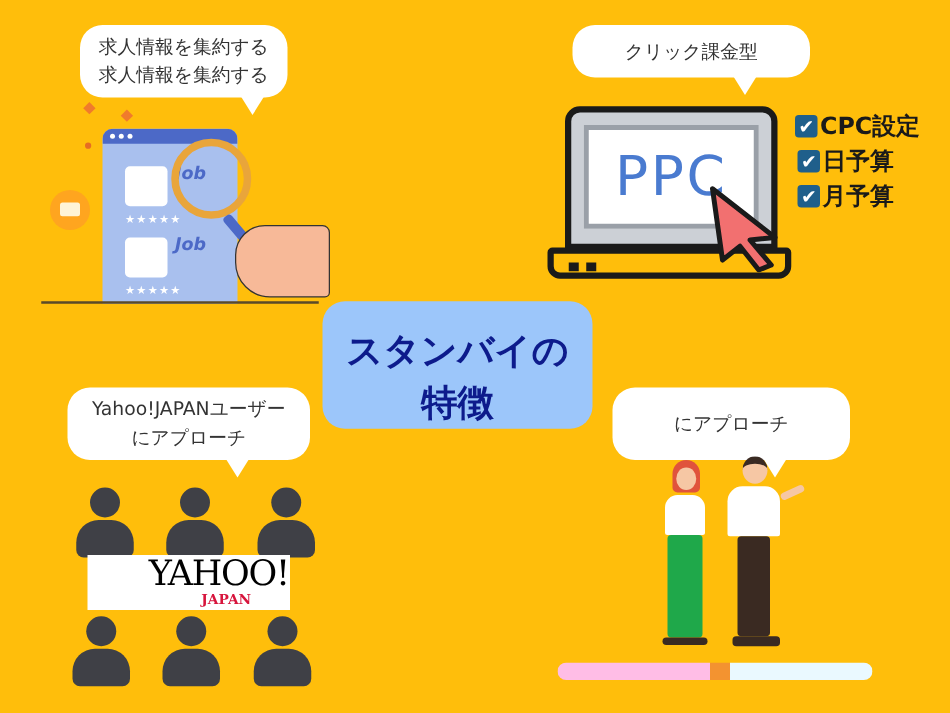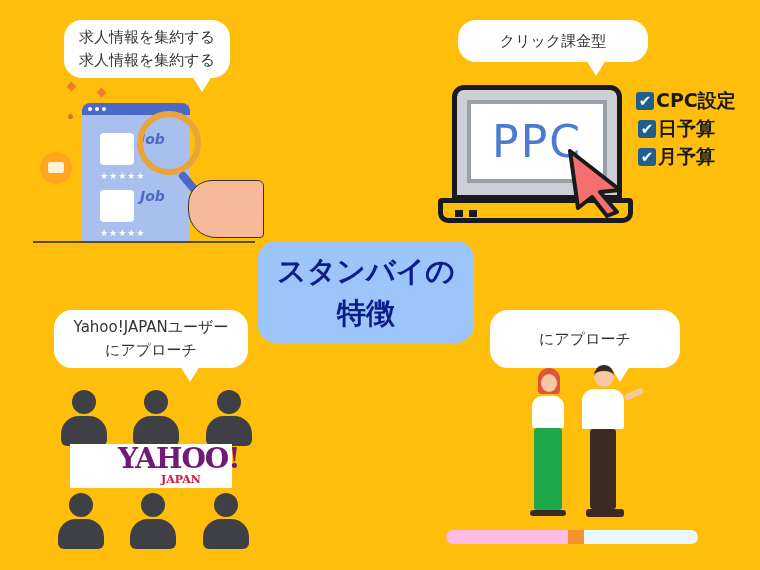--- a/index.html
+++ b/index.html
@@ -1,20 +1,20 @@
 <!DOCTYPE html>
 <html><head>
 <meta charset="utf-8">
 <style>
   html,body{margin:0;padding:0;}
   body{width:760px;height:570px;background:#FFBE0B;position:relative;overflow:hidden;font-family:"DejaVu Sans",sans-serif;}
   .abs{position:absolute;}
   .bubble{position:absolute;background:#fff;border-radius:18px;color:#333;font-size:15px;line-height:23px;text-align:center;display:flex;flex-direction:column;justify-content:center;align-items:center;}
   .bubble .tail{position:absolute;width:0;height:0;border-left:10px solid transparent;border-right:10px solid transparent;border-top:16px solid #fff;}
-  .center-box{position:absolute;left:258px;top:241px;width:216px;height:102px;background:#9CC6FA;border-radius:18px;color:#0D1B8C;font-weight:bold;font-size:29px;line-height:42px;text-align:center;display:flex;flex-direction:column;justify-content:center;}
+  .center-box{position:absolute;left:258px;top:241px;width:216px;height:102px;background:#9CC6FA;border-radius:18px;color:#0D1B8C;font-weight:bold;font-size:29px;line-height:42px;text-align:center;display:flex;flex-direction:column;justify-content:flex-end;}
   .check-row{position:absolute;display:flex;align-items:center;font-weight:bold;color:#1a1a1a;font-size:19px;}
   .check-box{width:18px;height:18px;background:#1F5F8B;border-radius:3px;color:#fff;font-size:15px;line-height:18px;text-align:center;margin-right:2px;}
   .person{position:absolute;width:46px;height:56px;}
   .person .head{position:absolute;left:11px;top:0;width:24px;height:24px;border-radius:50%;background:#3F4046;}
   .person .body{position:absolute;left:0;top:26px;width:46px;height:30px;border-radius:18px 18px 6px 6px;background:#3F4046;}
 </style>
 </head>
 <body>
 
 <div class="center-box">
@@ -91,21 +91,21 @@
   </div>
 <div class="person" style="left:133px;top:390px;">
     <div class="head"></div>
     <div class="body"></div>
   </div>
 <div class="person" style="left:206px;top:390px;">
     <div class="head"></div>
     <div class="body"></div>
   </div>
 <div class="abs" style="left:70px;top:444px;width:162px;height:44px;background:#fff;text-align:center;">
-  <div style="color:#701a75;font-family:'DejaVu Serif',serif;font-weight:bold;font-size:28px;line-height:30px;letter-spacing:-1px;margin-left:48px;">YAHOO!</div>
+  <div style="color:#000000;font-family:'DejaVu Serif',serif;font-weight:normal;font-size:28px;line-height:30px;letter-spacing:-1px;margin-left:48px;">YAHOO!</div>
   <div style="color:#D7143C;font-family:'DejaVu Serif',serif;font-weight:bold;font-size:11px;line-height:12px;padding-left:60px;">JAPAN</div>
 </div>
 <div class="person" style="left:58px;top:493px;">
     <div class="head"></div>
     <div class="body"></div>
   </div>
 <div class="person" style="left:130px;top:493px;">
     <div class="head"></div>
     <div class="body"></div>
   </div>

